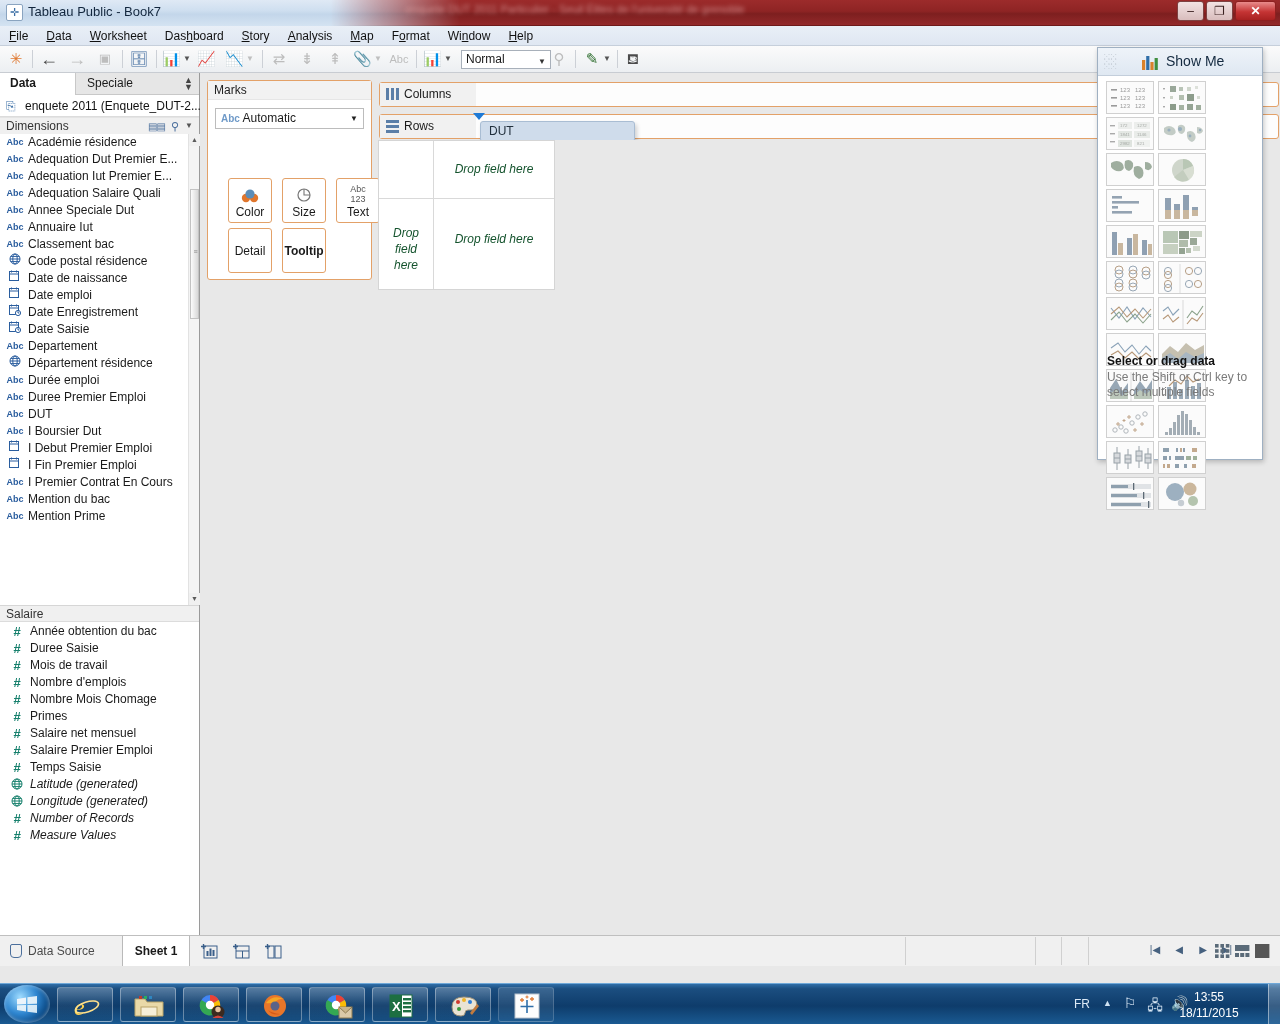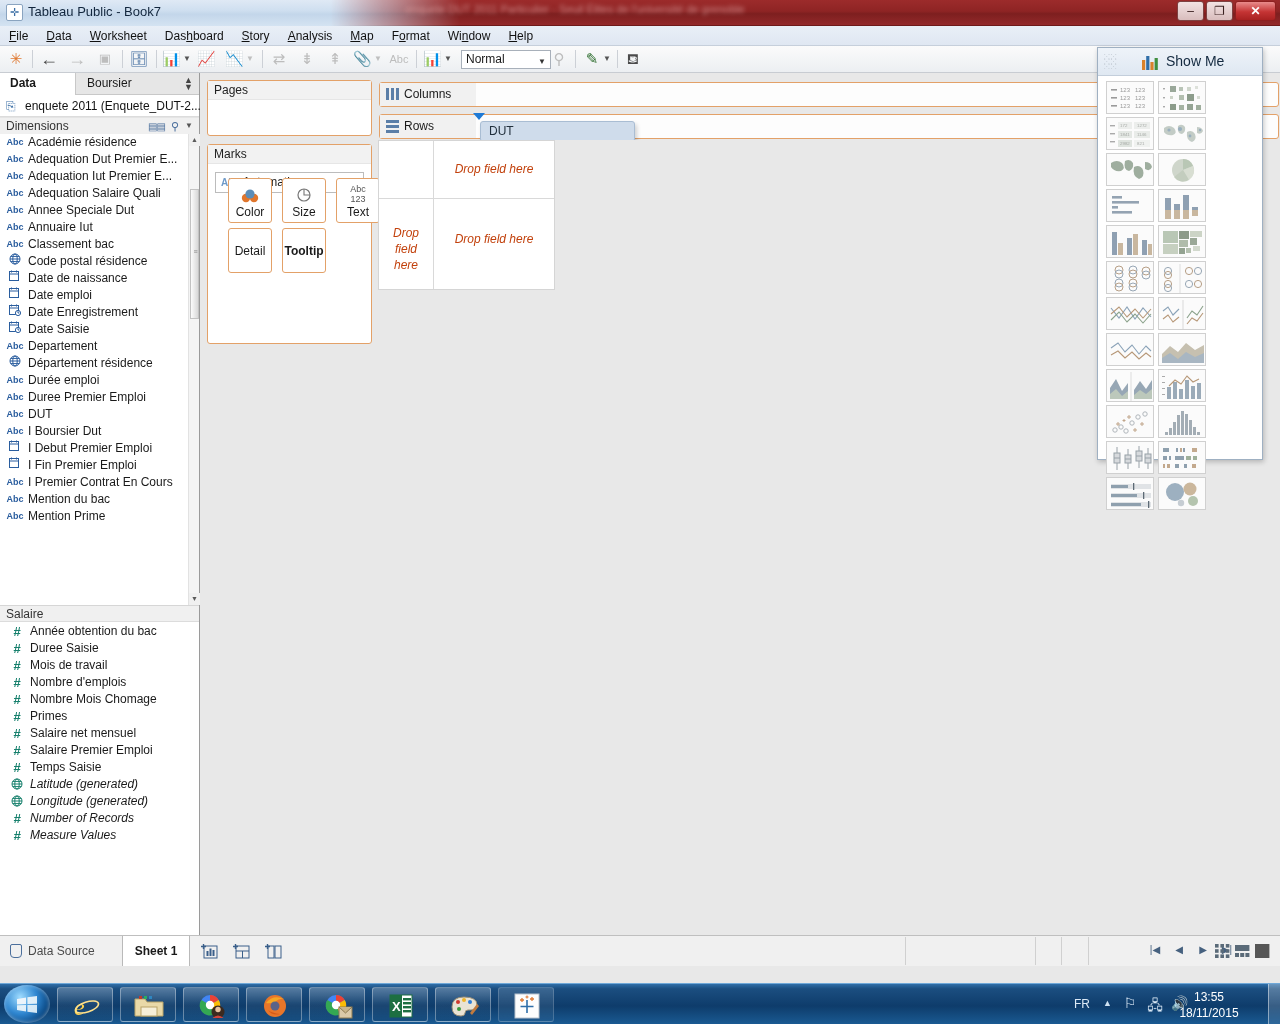--- a/index.html
+++ b/index.html
@@ -204,21 +204,21 @@
     font-size:12px; line-height:19px; padding-left:8px; color:#22303d;
   }
 
   
   #viz { position:absolute; left:378px; top:140px; width:902px; height:795px; background:#e8e8e8; }
   #viz-grid {
     position:absolute; left:0; top:0; width:177px; height:150px;
     background:#fff; border:1px solid #d5d5d5;
   }
   #viz-grid .vline { position:absolute; background:#d9d9d9; }
-  .dfh { position:absolute; font-style:italic; font-size:12px; color:#c2410c; text-align:center;}
+  .dfh { position:absolute; font-style:italic; font-size:12px; color:#14532d; text-align:center;}
   #dfh-top { left:56px; top:21px; width:118px; }
   #dfh-left { left:4px; top:84px; width:46px; line-height:16px;}
   #dfh-main { left:56px; top:91px; width:118px; }
 
   
   #showme {
     position:absolute; left:1097px; top:47px; width:166px; height:413px;
     background:#fff; border:1px solid #9fb0c2; box-shadow:1px 2px 5px rgba(0,0,0,.22);
   }
   #sm-head { position:relative; height:28px;
@@ -338,21 +338,21 @@
   <div class="tbar-item" style="left:548px"><span class="tico dim">⚲</span></div>
   <div class="tsep" style="left:575px"></div>
   <div class="tbar-item" style="left:581px"><span class="tico" style="color:#2f6e2f">✎</span><span class="caret">▼</span></div>
   <div class="tsep" style="left:617px"></div>
   <div class="tbar-item" style="left:622px"><span class="tico" style="color:#4b4b4b">⛾</span></div>
 </div>
 
 <div id="leftpane">
   <div id="pane-tabs">
     <div class="pane-tab active" id="tab-data">Data</div>
-    <div class="pane-tab" id="tab-analytics">Boursier</div>
+    <div class="pane-tab" id="tab-analytics">Speciale</div>
     <div id="pane-updown">▲<br>▼</div>
   </div>
 
   <div id="ds-row">
     <div id="ds-icon">⎘</div>
     <div id="ds-name">enquete 2011 (Enquete_DUT-2...</div>
   </div>
 
   <div id="dim-header">
     <span class="lbl">Dimensions</span>
@@ -467,23 +467,20 @@
             <line x1="1" y1="6" x2="11" y2="6" stroke="#17806d"></line>
             <line x1="1.7" y1="3.4" x2="10.3" y2="3.4" stroke="#17806d"></line>
             <line x1="1.7" y1="8.6" x2="10.3" y2="8.6" stroke="#17806d"></line>
           </svg></span><span>Longitude (generated)</span></div>
       <div class="fld meas-f gen"><span class="fi">#</span><span>Number of Records</span></div>
       <div class="fld meas-f gen"><span class="fi">#</span><span>Measure Values</span></div>
     </div>
 </div>
 
 <div id="cards">
-  <div class="card" id="card-pages">
-    <div class="ch">Pages</div>
-  </div>
   <div class="card" id="card-marks">
     <div class="ch">Marks</div>
     <div id="marks-select">
       <span class="abc">Abc</span>
       <span>Automatic</span>
       <span class="sc">▼</span>
     </div>
 
     <div class="mbtn" id="mb-color">
       <span class="gl">
@@ -895,20 +892,24 @@
       <svg width="48" height="33" viewBox="0 0 48 33">
         <circle cx="16" cy="14" r="9" fill="#9db0c0"></circle>
         <circle cx="31" cy="11" r="6.5" fill="#cbb79c"></circle>
         <circle cx="34" cy="23" r="5" fill="#b4c4ae"></circle>
         <circle cx="22" cy="25" r="3.2" fill="#c6cdd3"></circle>
       </svg>
     </div>
     <div style="clear:both"></div>
   </div>
 
+  <div id="sm-foot">
+    <div class="t">Select or drag data</div>
+    <div class="s">Use the Shift or Ctrl key to select multiple fields</div>
+  </div>
 </div>
 
 <div id="statusbar">
   <div class="sheet-tab" id="st-datasource">
     <span id="st-ds-icon"></span>
     <span>Data Source</span>
   </div>
   <div class="sheet-tab" id="st-sheet1">Sheet 1</div>
   <div class="newbtn" id="nb-sheet">
     <svg width="20" height="17" viewBox="0 0 20 17">

